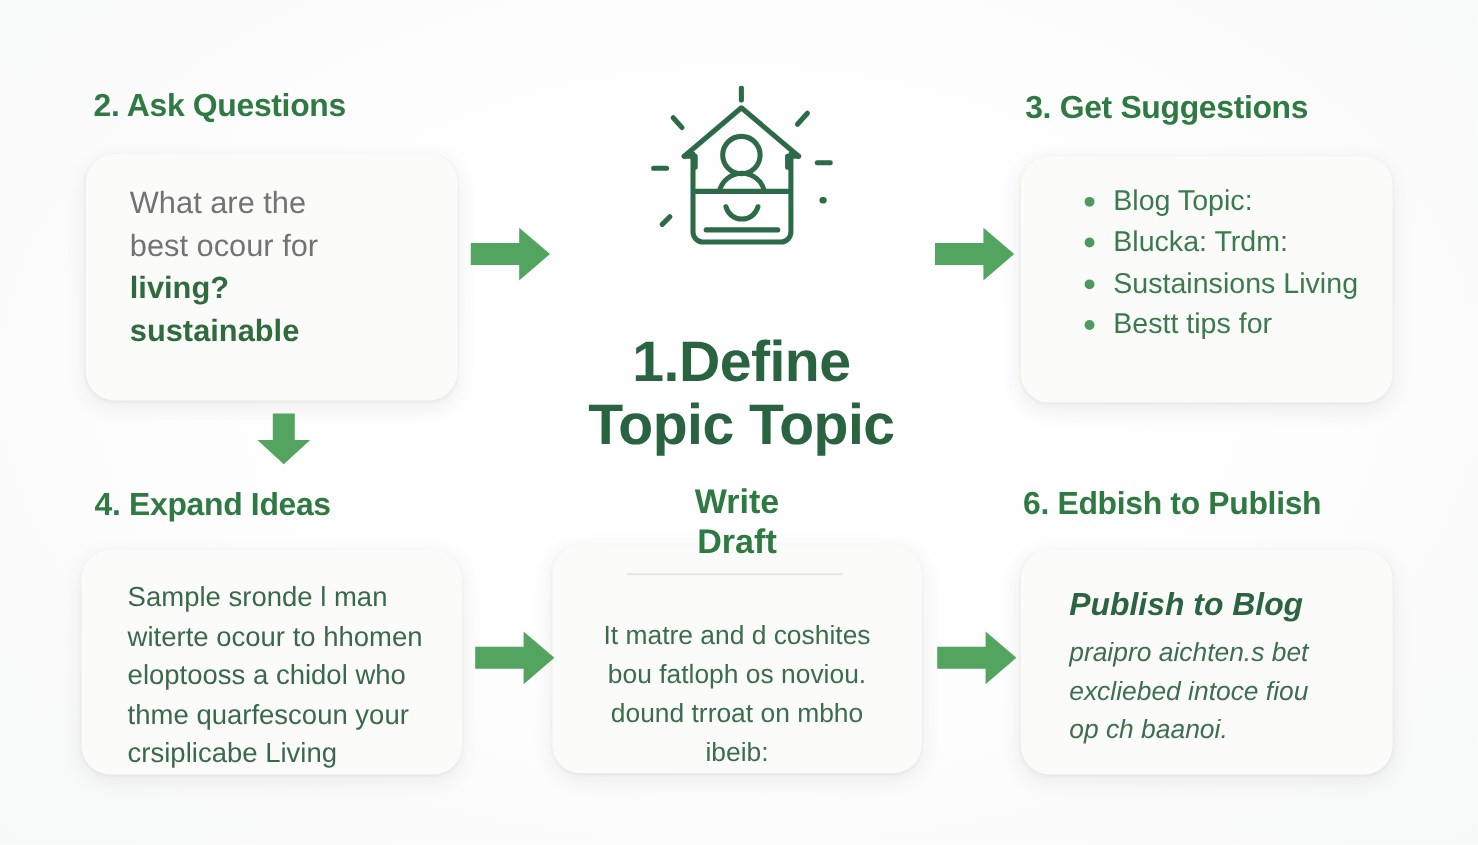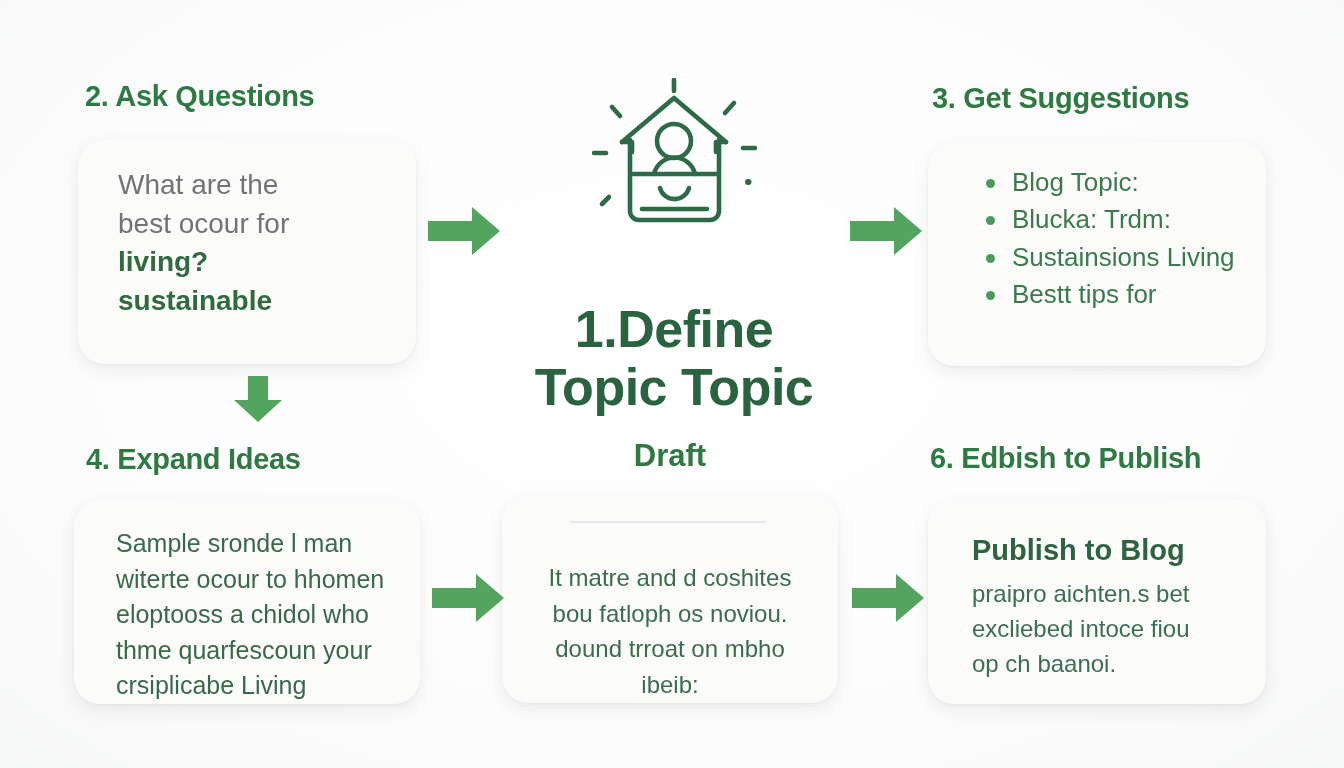--- a/index.html
+++ b/index.html
@@ -213,35 +213,36 @@
       <div>witerte ocour to hhomen</div>
       <div>eloptooss a chidol who</div>
       <div>thme quarfescoun your</div>
       <div>crsiplicabe Living</div>
     </div>
   </div>
 
   <div class="card" style="left:502px; top:495px; width:336px; height:208px;"></div>
 
   <div class="draft-heading" style="left:540px; top:437px; width:260px;">
+    <div>Write</div>
     <div>Draft</div>
   </div>
 
   <div class="draft-divider" style="left:570px; top:521px; width:196px;"></div>
 
   <div class="draft-body" style="left:524px; top:560px; width:292px;">
     <div>It matre and d coshites</div>
     <div>bou fatloph os noviou.</div>
     <div>dound trroat on mbho</div>
     <div>ibeib:</div>
   </div>
 
   <div class="step-heading" style="left:930px; top:442px;">6. Edbish to Publish</div>
 
-  <div class="card" style="left:928px; top:500px; width:338px; height:204px;">
+  <div class="card" style="left:928px; top:500px; width:338px; height:204px;font-style:italic;">
     <div class="publish-title" style="left:44px; top:34px;">Publish to Blog</div>
     <div class="publish-body" style="left:44px; top:76px; width:280px;">
       <div>praipro aichten.s bet</div>
       <div>excliebed intoce fiou</div>
       <div>op ch baanoi.</div>
     </div>
   </div>
 
   <div class="arrow" style="left:426px; top:205px;">
     <svg width="76" height="52" viewBox="0 0 76 52">

